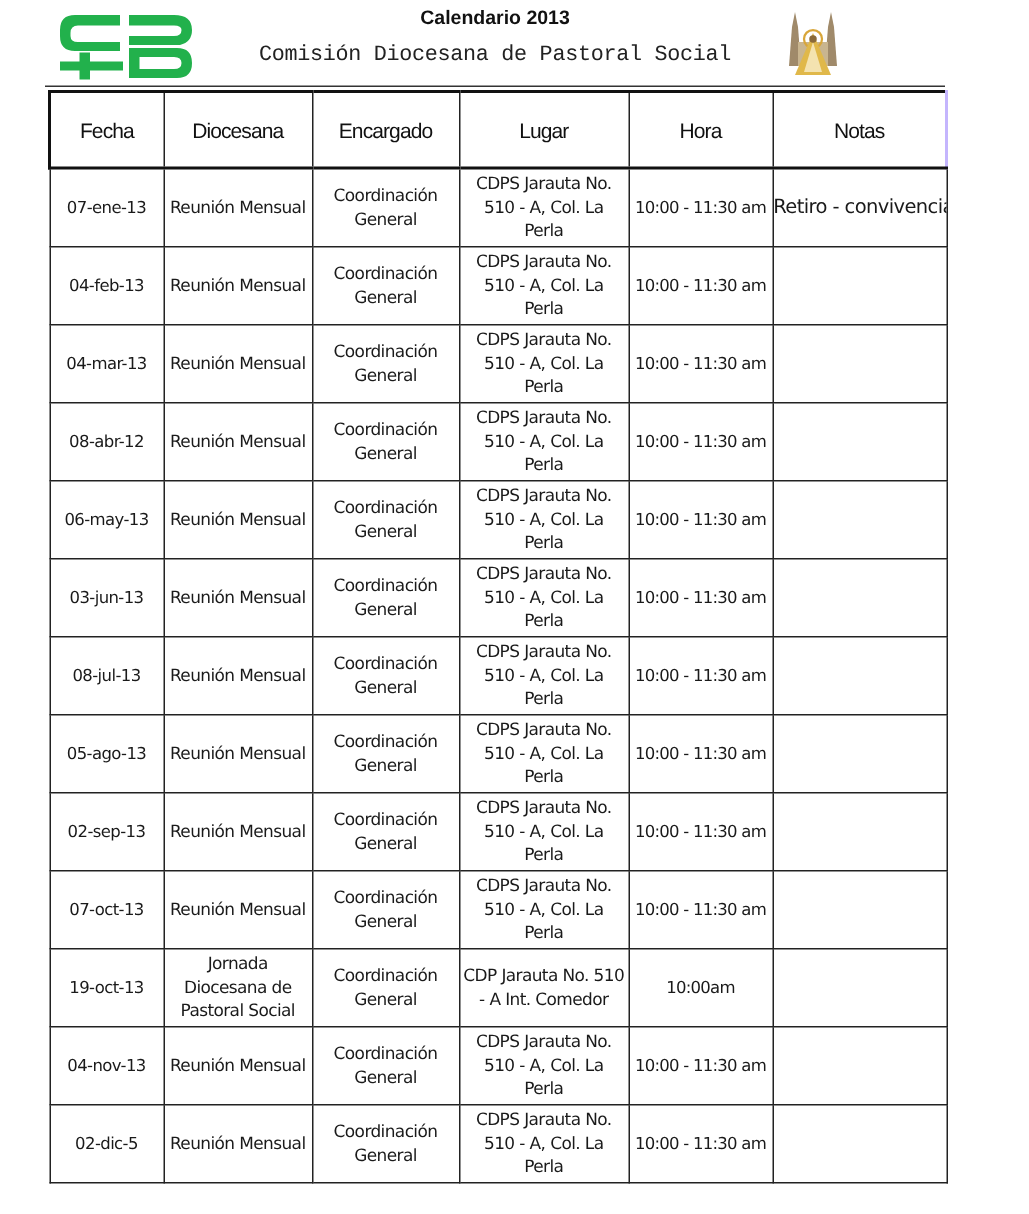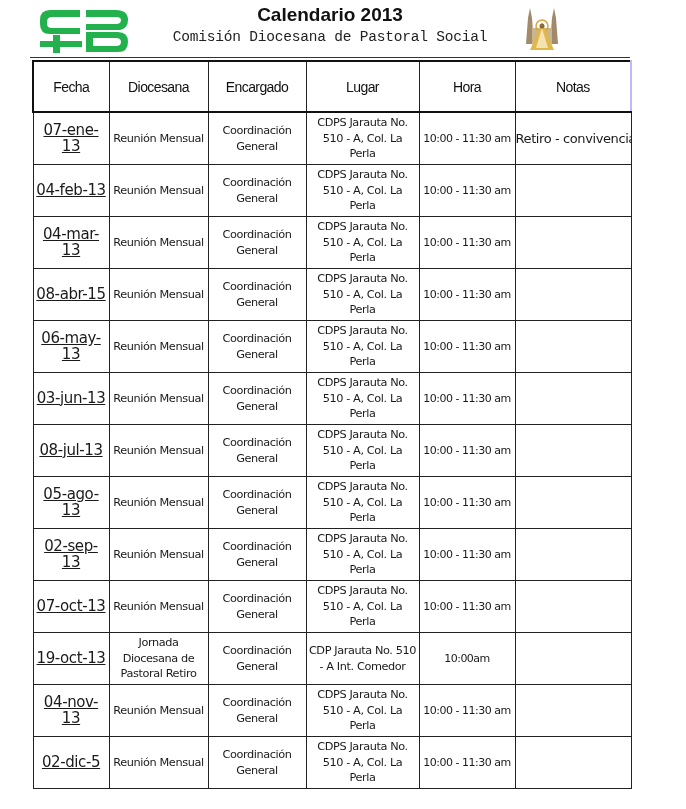--- a/index.html
+++ b/index.html
@@ -3,40 +3,40 @@
 <meta charset="utf-8">
 <style>
   html, body { margin: 0; padding: 0; background: #ffffff; }
   body { width: 686px; height: 809px; position: relative; overflow: hidden;
          font-family: "Liberation Sans", sans-serif; color: #111; }
 
   .header { position: absolute; left: 0; top: 0; width: 686px; height: 60px; }
   .logo-left { position: absolute; left: 38px; top: 8px; width: 92px; height: 46px; }
   .logo-right { position: absolute; left: 518px; top: 4px; width: 48px; height: 50px; }
   .title { position: absolute; left: 180px; width: 300px; top: 4px; text-align: center;
-           font-family: "Liberation Sans", sans-serif; font-weight: bold; font-size: 19px; color: #111; }
+           font-family: "Liberation Sans", sans-serif; font-weight: bold; font-size: 13px; color: #111; }
   .subtitle { position: absolute; left: 160px; width: 340px; top: 29px; text-align: center;
               font-family: Liberation Mono, monospace; font-size: 14.5px; color: #222; letter-spacing: -0.2px; }
   .rule { position: absolute; left: 30px; top: 57px; width: 600px; height: 1px; background: #333; }
 
   table.cal { position: absolute; left: 32px; top: 60px; border-collapse: collapse;
               table-layout: fixed; width: 600px; }
   table.cal th, table.cal td { border: 1px solid #222; text-align: center; vertical-align: middle;
               padding: 0 2px; overflow: hidden; }
   table.cal th { height: 49px; font-family: Liberation Sans, sans-serif; font-weight: normal;
               font-size: 14px; letter-spacing: -0.6px; color: #111; }
   table.cal thead tr { border: 2px solid #111; }
   table.cal thead th { border-top: 2px solid #111; border-bottom: 2px solid #111; }
   table.cal thead th:first-child { border-left: 2px solid #111; }
   table.cal thead th:last-child { border-right: 2px solid #c4b5fd; text-align: center; }
   table.cal td { height: 51px; font-family: "DejaVu Sans", sans-serif; font-size: 11.3px;
               line-height: 15.5px; color: #1a1a1a; letter-spacing: -0.4px; }
   table.cal td.time { white-space: nowrap; font-size: 11px; padding: 0; letter-spacing: -0.5px; }
   table.cal td.notes { white-space: nowrap; font-size: 13px; padding: 0; letter-spacing: -0.4px; }
-  table.cal td.fecha { font-size: 15px; text-decoration: underline; }
+  table.cal td.fecha { font-size: 11px; }
   .col-fecha { width: 76px; } .col-act { width: 99px; } .col-enc { width: 98px; }
   .col-lug { width: 113px; } .col-hora { width: 96px; } .col-notas { width: 116px; }
 </style>
 </head>
 <body>
 
 <div class="header">
   <svg class="logo-left" viewBox="0 0 92 46">
     <g fill="#22b14c">
 
@@ -104,21 +104,21 @@
       </tr>
       <tr>
         <td class="fecha">04-mar-13</td>
         <td class="act">Reunión Mensual</td>
         <td class="enc">Coordinación General</td>
         <td class="lug">CDPS Jarauta No. 510 - A, Col. La Perla</td>
         <td class="time">10:00 - 11:30 am</td>
         <td class="notes"></td>
       </tr>
       <tr>
-        <td class="fecha">08-abr-15</td>
+        <td class="fecha">08-abr-12</td>
         <td class="act">Reunión Mensual</td>
         <td class="enc">Coordinación General</td>
         <td class="lug">CDPS Jarauta No. 510 - A, Col. La Perla</td>
         <td class="time">10:00 - 11:30 am</td>
         <td class="notes"></td>
       </tr>
       <tr>
         <td class="fecha">06-may-13</td>
         <td class="act">Reunión Mensual</td>
         <td class="enc">Coordinación General</td>
@@ -161,21 +161,21 @@
       <tr>
         <td class="fecha">07-oct-13</td>
         <td class="act">Reunión Mensual</td>
         <td class="enc">Coordinación General</td>
         <td class="lug">CDPS Jarauta No. 510 - A, Col. La Perla</td>
         <td class="time">10:00 - 11:30 am</td>
         <td class="notes"></td>
       </tr>
       <tr>
         <td class="fecha">19-oct-13</td>
-        <td class="act">Jornada Diocesana de Pastoral Retiro</td>
+        <td class="act">Jornada Diocesana de Pastoral Social</td>
         <td class="enc">Coordinación General</td>
         <td class="lug">CDP Jarauta No. 510 - A Int. Comedor</td>
         <td class="time">10:00am</td>
         <td class="notes"></td>
       </tr>
       <tr>
         <td class="fecha">04-nov-13</td>
         <td class="act">Reunión Mensual</td>
         <td class="enc">Coordinación General</td>
         <td class="lug">CDPS Jarauta No. 510 - A, Col. La Perla</td>

